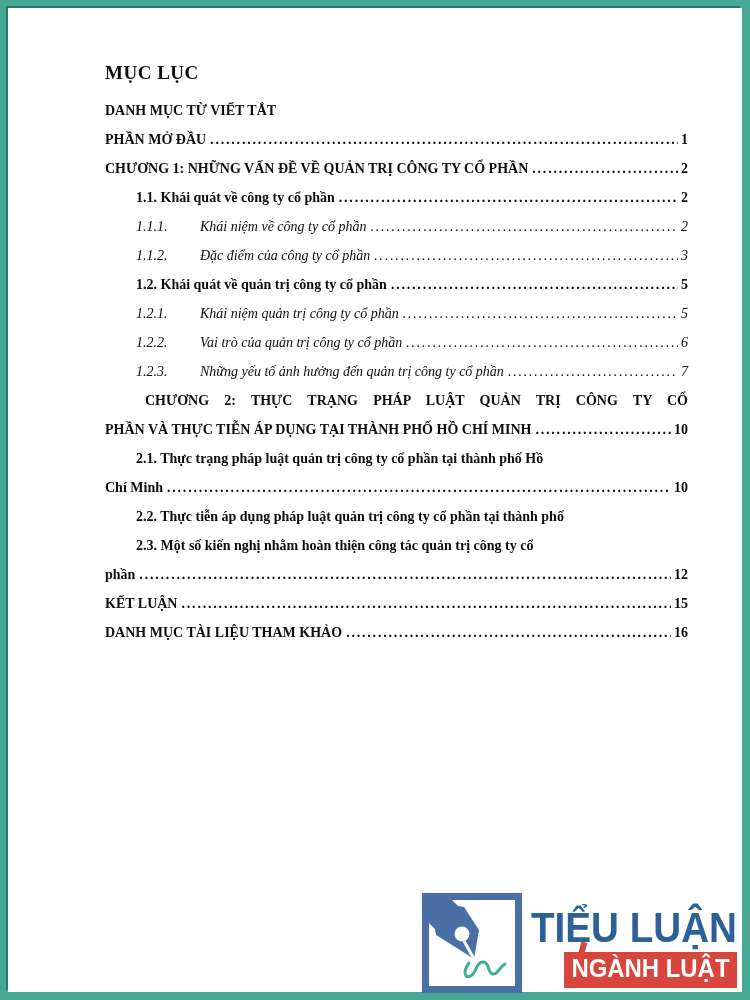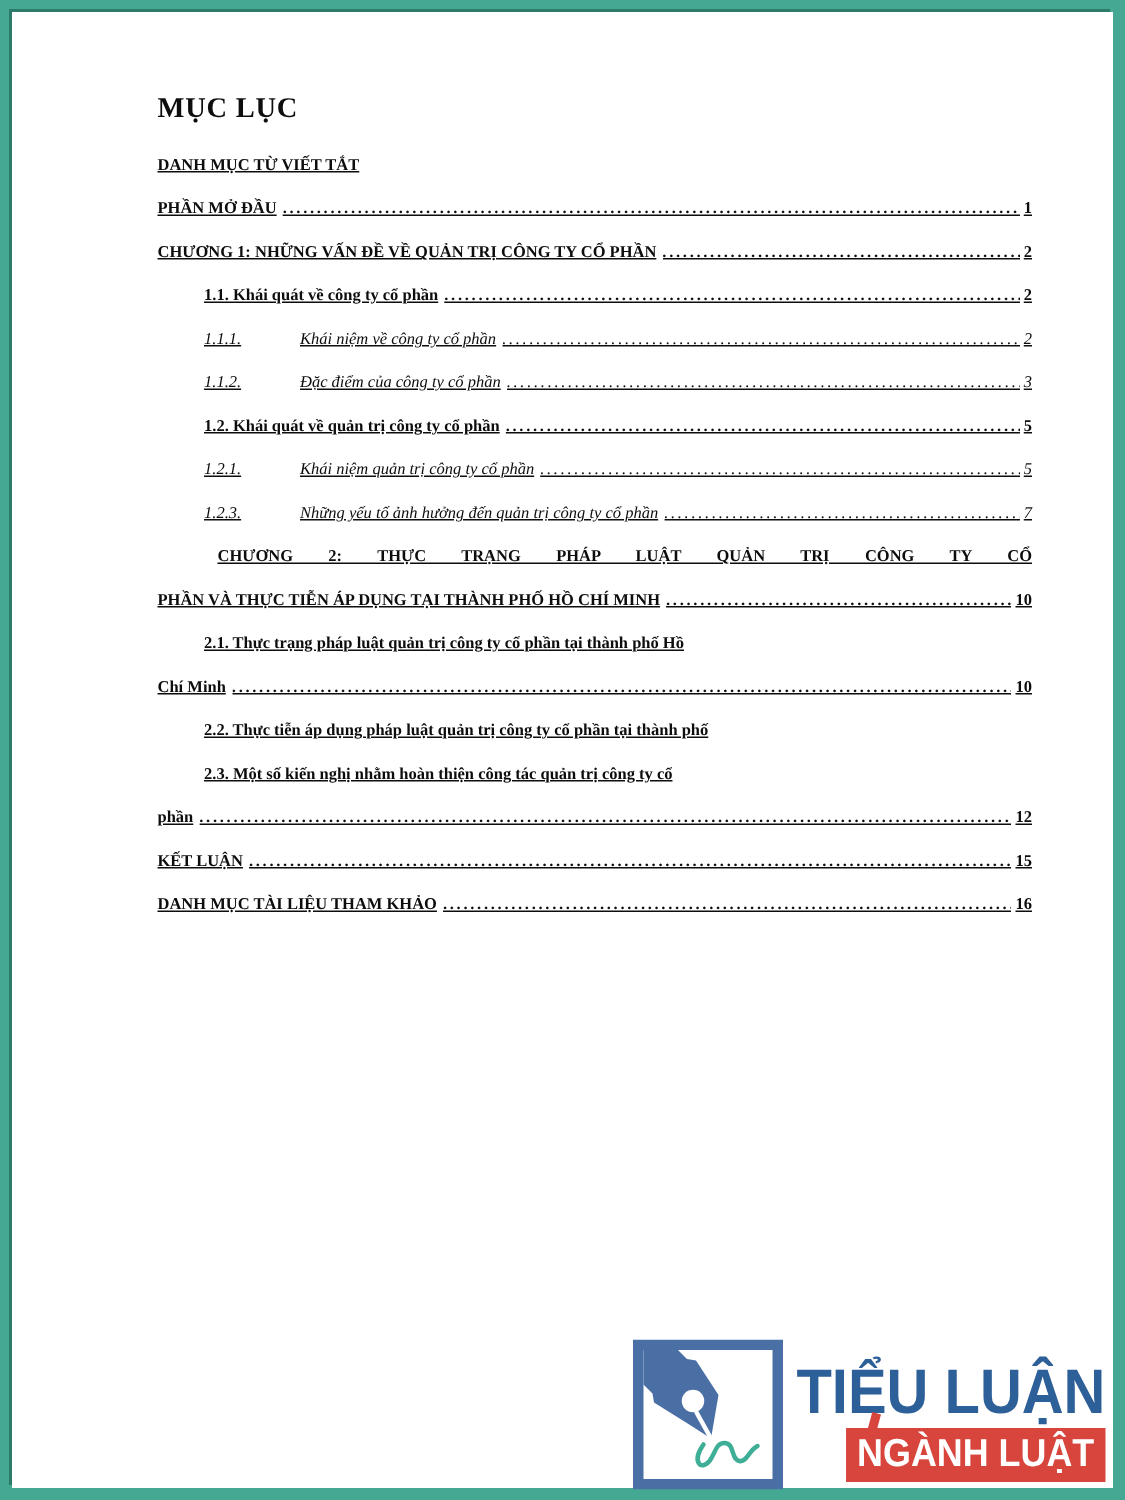--- a/index.html
+++ b/index.html
@@ -17,21 +17,21 @@
   .content{
     position:absolute;left:97px;top:50px;width:583px;
   }
   .doc-title{
     text-align:left;font-weight:bold;font-size:19px;line-height:30px;
     letter-spacing:.5px;
   }
   .toc{margin-top:8px;}
   .row{
     display:flex;align-items:baseline;
-    font-size:11px;line-height:29px;white-space:nowrap;text-decoration:underline;
+    font-size:14px;line-height:29px;white-space:nowrap;
   }
   .bold{font-weight:bold;}
   .italic{font-style:italic;}
   .indent{padding-left:31px;align-items:center;}
   .num{flex:0 0 64px;}
   .label{flex:0 0 auto;}
   .dots{
     flex:1 1 auto;overflow:hidden;min-width:0;margin-left:4px;
   }
   .dots::after{
@@ -114,20 +114,26 @@
         <span class="pagenum">5</span>
       </div>
 
       <div class="row italic indent">
         <span class="num">1.2.1.</span>
         <span class="label">Khái niệm quản trị công ty cổ phần</span>
         <span class="dots"></span>
         <span class="pagenum">5</span>
       </div>
 
+      <div class="row italic indent">
+        <span class="num">1.2.2.</span>
+        <span class="label">Vai trò của quản trị công ty cổ phần</span>
+        <span class="dots"></span>
+        <span class="pagenum">6</span>
+      </div>
 
       <div class="row italic indent">
         <span class="num">1.2.3.</span>
         <span class="label">Những yếu tố ảnh hưởng đến quản trị công ty cổ phần</span>
         <span class="dots"></span>
         <span class="pagenum">7</span>
       </div>
 
       <div>
         <span class="row bold justify-last">CHƯƠNG 2:  THỰC TRẠNG PHÁP LUẬT QUẢN TRỊ CÔNG TY CỔ</span>

